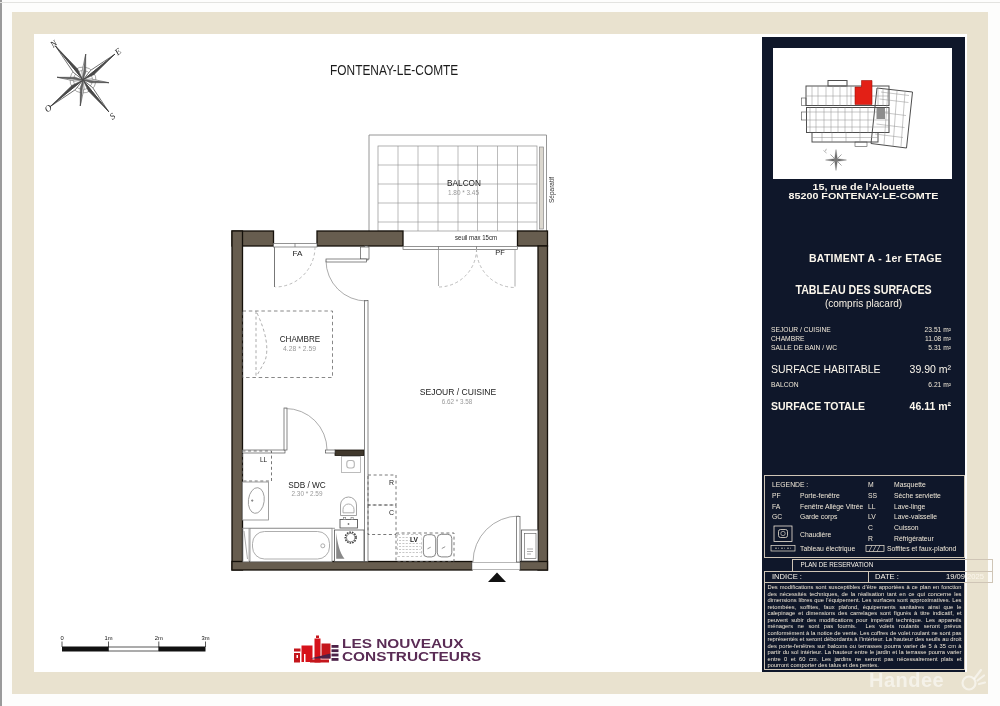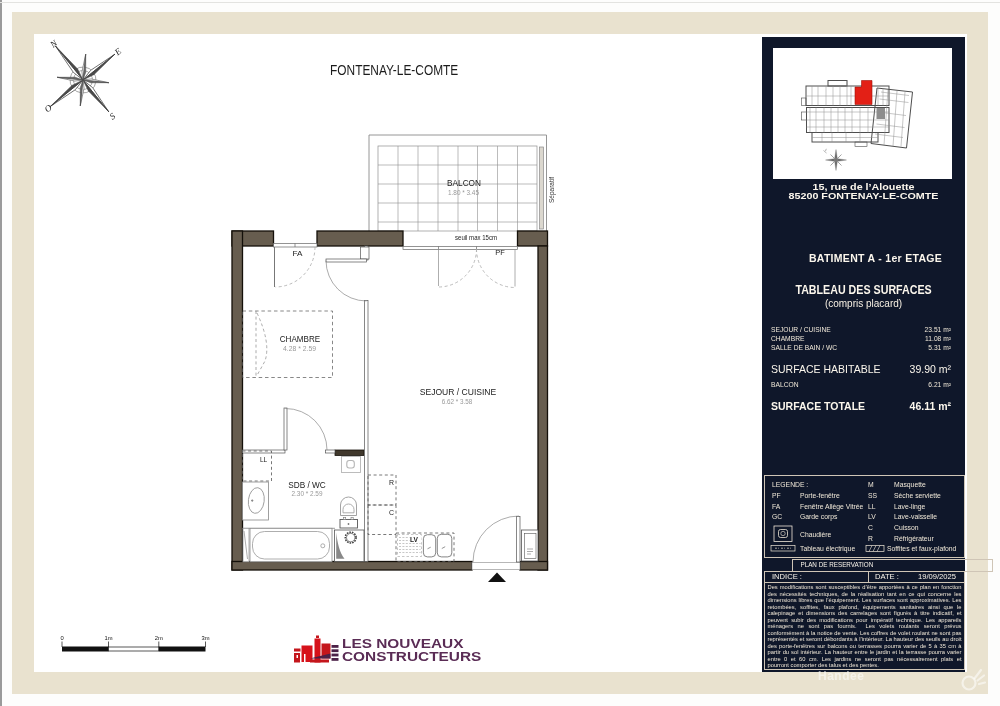--- a/index.html
+++ b/index.html
@@ -365,21 +365,21 @@
 
         <g fill="none" stroke="#efe7d7" stroke-width="0.7">
           <rect x="101" y="69.5" width="18" height="6"></rect>
           <path d="M104,75.5 l3,-6 M108,75.5 l3,-6 M112,75.5 l3,-6" stroke-width="0.6"></path>
         </g>
       </svg>
     </div>
 
     <div class="abs" style="left:2px;top:522px;width:199px;height:10.5px;border:0.8px solid #cfc5b6;text-align:left;font-size:7.6px;line-height:10.5px;color:#fbf6ec;margin-left:28px;"><span style="display:inline-block;transform:scaleX(0.83);transform-origin:center;white-space:nowrap;">PLAN DE RESERVATION</span></div>
 
-    <div class="abs" style="left:2px;top:533.5px;width:199px;height:10px;border:0.8px solid #cfc5b6;font-size:7.6px;line-height:10px;color:#fbf6ec;">
+    <div class="abs" style="left:2px;top:533.5px;width:199px;height:10px;border:0.8px solid #cfc5b6;font-size:7.6px;line-height:10px;color:#fbf6ec;padding-left:28px;">
       <span style="position:absolute;left:7px;">INDICE :</span>
       <span style="position:absolute;left:103px;top:0;width:0.8px;height:10px;background:#cfc5b6;"></span>
       <span style="position:absolute;left:110px;">DATE :</span>
       <span style="position:absolute;right:8px;">19/09/2025</span>
     </div>
 
     <div class="abs" style="left:2px;top:544.5px;width:199px;height:86px;border:0.8px solid #cfc5b6;">
       <div style="padding:1.5px 2.5px;font-size:5.75px;line-height:6.5px;text-align:justify;color:#efe6d6;">Des modifications sont susceptibles d’être apportées à ce plan en fonction des nécessités techniques, de la réalisation tant en ce qui concerne les dimensions libres que l’équipement. Les surfaces sont approximatives. Les retombées, soffites, faux plafond, équipements sanitaires ainsi que le calepinage et dimensions des carrelages sont figurés à titre indicatif, et peuvent subir des modifications pour impératif technique. Les appareils ménagers ne sont pas fournis.&nbsp; Les volets roulants seront prévus conformément à la notice de vente. Les coffres de volet roulant ne sont pas représentés et seront débordants à l’intérieur. La hauteur des seuils au droit des porte-fenêtres sur balcons ou terrasses pourra varier de 5 à 35 cm à partir du sol intérieur. La hauteur entre le jardin et la terrasse pourra varier entre 0 et 60 cm. Les jardins ne seront pas nécessairement plats et pourront comporter des talus et des pentes.</div>
     </div>
   </div>
@@ -398,21 +398,21 @@
       <rect x="20" y="25.5" width="19" height="3" fill="#c4161c"></rect>
       <rect x="41.5" y="11" width="7" height="2.8" fill="#4b2147"></rect>
       <rect x="41.5" y="15.3" width="7" height="2.8" fill="#4b2147"></rect>
       <rect x="41.5" y="19.6" width="7" height="2.8" fill="#4b2147"></rect>
       <rect x="41.5" y="24" width="7" height="2.8" fill="#4b2147"></rect>
     </g>
   </svg>
 
   <div class="abs" style="left:342px;top:636.5px;width:220px;font-weight:bold;color:#5a2c55;font-size:13.5px;line-height:13.2px;transform:scaleX(1.14);transform-origin:left top;">LES NOUVEAUX<br>CONSTRUCTEURS</div>
 
-  <div class="abs" style="left:818px;top:669px;font-size:12px;font-weight:bold;color:rgba(255,255,255,0.55);letter-spacing:0.5px;">Handee</div>
+  <div class="abs" style="left:869px;top:669px;font-size:20px;font-weight:bold;color:rgba(255,255,255,0.55);letter-spacing:0.5px;">Handee</div>
 
   <svg class="abs" style="left:957px;top:666px;" width="32" height="28" viewBox="0 0 32 28">
     <g fill="none" stroke="rgba(255,255,255,0.55)" stroke-width="2.2" stroke-linecap="round">
       <circle cx="12" cy="17" r="6.5"></circle>
       <path d="M17.5,12.5 L24,4 M20.5,14.5 L27,9.5 M22,18 L28,16.5"></path>
     </g>
   </svg>
 
 </div>
 

